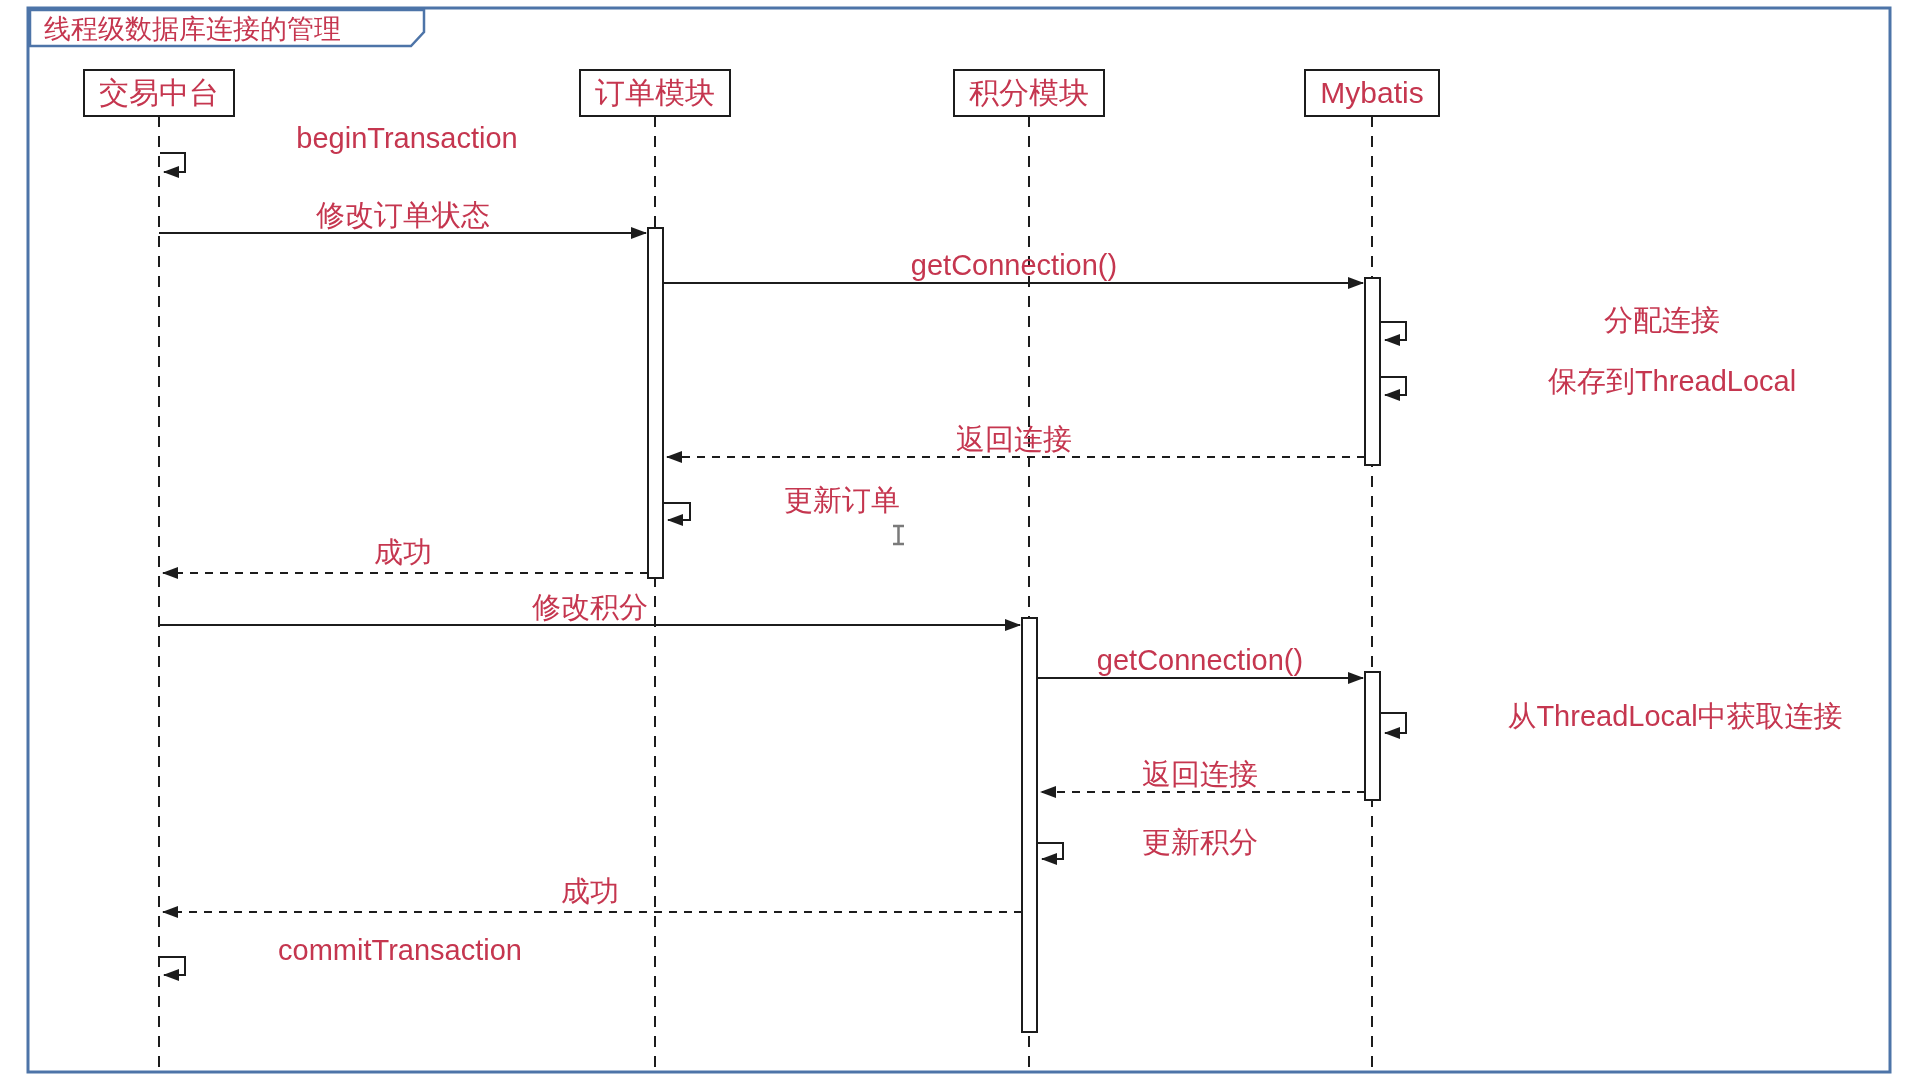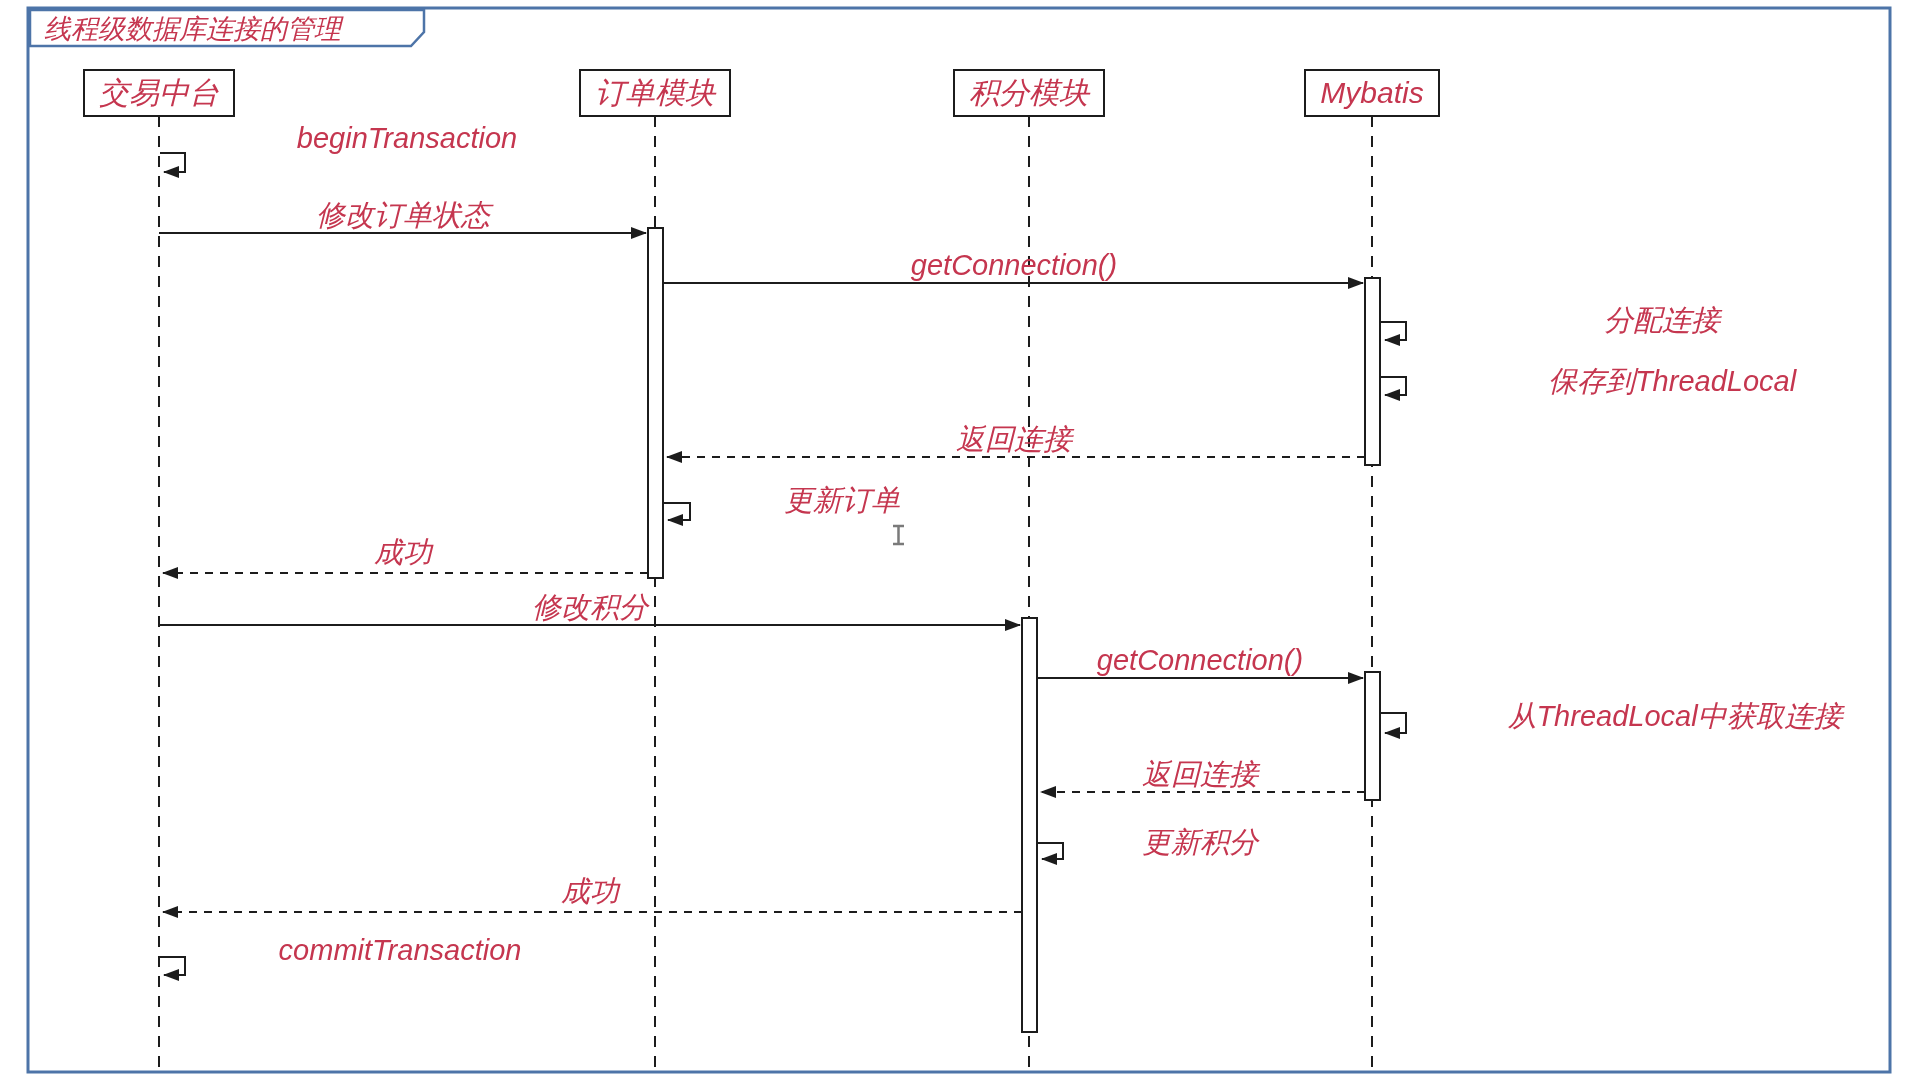--- a/index.html
+++ b/index.html
@@ -4,21 +4,21 @@
 <style>
   html, body {
     margin: 0;
     padding: 0;
     width: 1920px;
     height: 1080px;
     background: #ffffff;
     font-family: "Liberation Sans", sans-serif;
     overflow: hidden;
   }
-  .stage { position: relative; width: 1920px; height: 1080px; background: #fff; font-style: italic; }
+  .stage { position: relative; width: 1920px; height: 1080px; background: #fff; }
   svg { position: absolute; left: 0; top: 0; }
   text {
     fill: #C5364F;
     font-family: "Liberation Sans", sans-serif;
   }
   .msg-label { font-size: 29px; }
   .participant-label { font-size: 30px; }
   .title-label { font-size: 27px; }
   .solid-line { stroke: #1c1c1c; stroke-width: 2; fill: none; }
   .dashed-line { stroke: #1c1c1c; stroke-width: 2; fill: none; stroke-dasharray: 8 7; }

